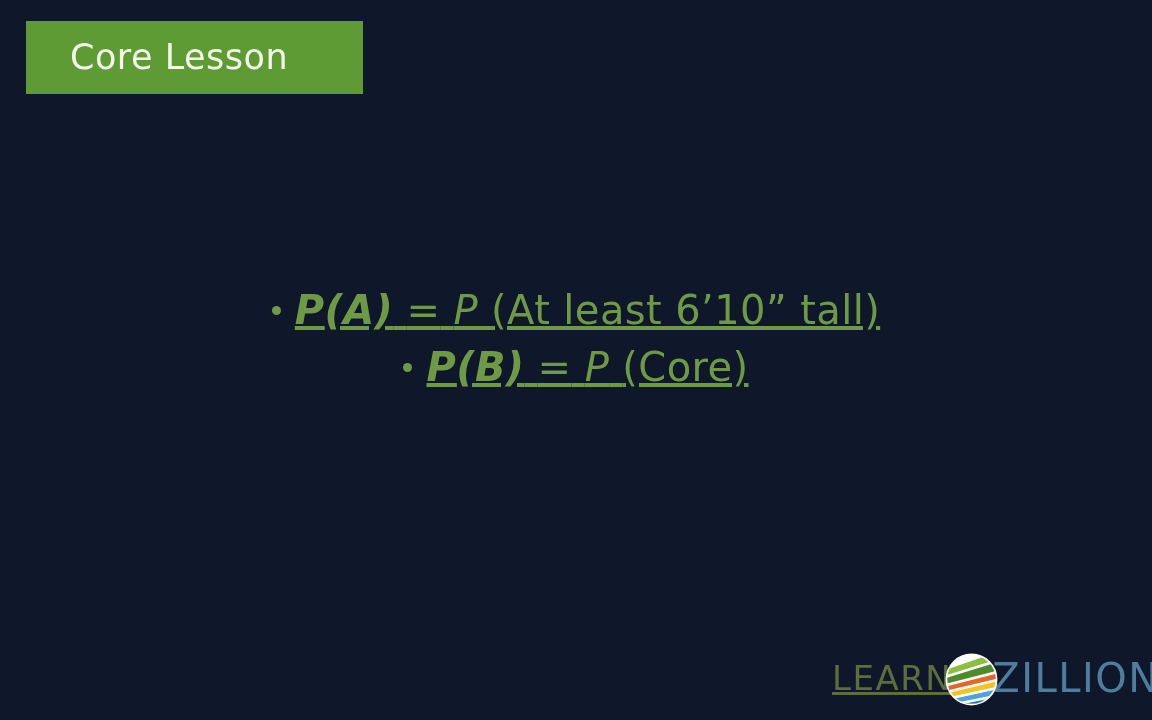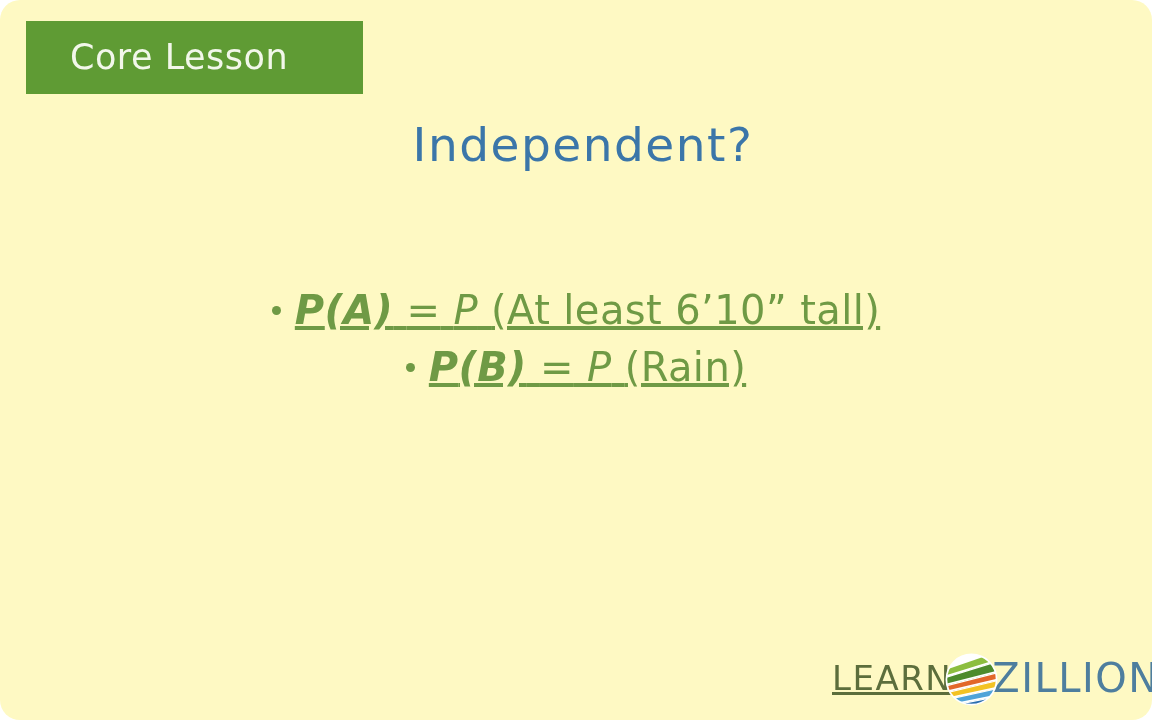--- a/index.html
+++ b/index.html
@@ -11,22 +11,21 @@
     height: 720px;
     background: #ffffff;
     font-family: "DejaVu Sans", sans-serif;
     overflow: hidden;
   }
 
   #slide {
     position: relative;
     width: 1152px;
     height: 720px;
-    background: #fef9c3;
-    border-radius: 20px;
+    background: #0f172a;
   }
 
   
   #lesson-banner {
     position: absolute;
     left: 26px;
     top: 21px;
     width: 337px;
     height: 73px;
     background: #5F9B34;
@@ -146,34 +145,31 @@
 </style>
 </head>
 <body>
 
 <div id="slide">
 
   <div id="lesson-banner">
     <span id="lesson-banner-label">Core Lesson</span>
   </div>
 
-  <div id="slide-title">
-    <span class="title-inner">Independent?</span>
-  </div>
 
   <div id="bullet-list">
 
     <div class="bullet-row">
       <span class="bullet-dot"></span>
       <span class="bullet-text"><span class="var">P</span><span class="var">(A)</span><span> </span><span>=</span><span> </span><span class="pfun">P</span><span> </span><span>(At least 6’10” tall)</span></span>
     </div>
 
     <div class="bullet-row">
       <span class="bullet-dot"></span>
-      <span class="bullet-text"><span class="var">P</span><span class="var">(B)</span><span> </span><span>=</span><span> </span><span class="pfun">P</span><span> </span><span>(Rain)</span></span>
+      <span class="bullet-text"><span class="var">P</span><span class="var">(B)</span><span> </span><span>=</span><span> </span><span class="pfun">P</span><span> </span><span>(Core)</span></span>
     </div>
 
   </div>
 
   <div id="logo">
     <span id="logo-learn">LEARN</span>
 
     <span id="logo-mark">
       <svg viewBox="0 0 100 100" width="57" height="57" aria-hidden="true">
         <defs>

